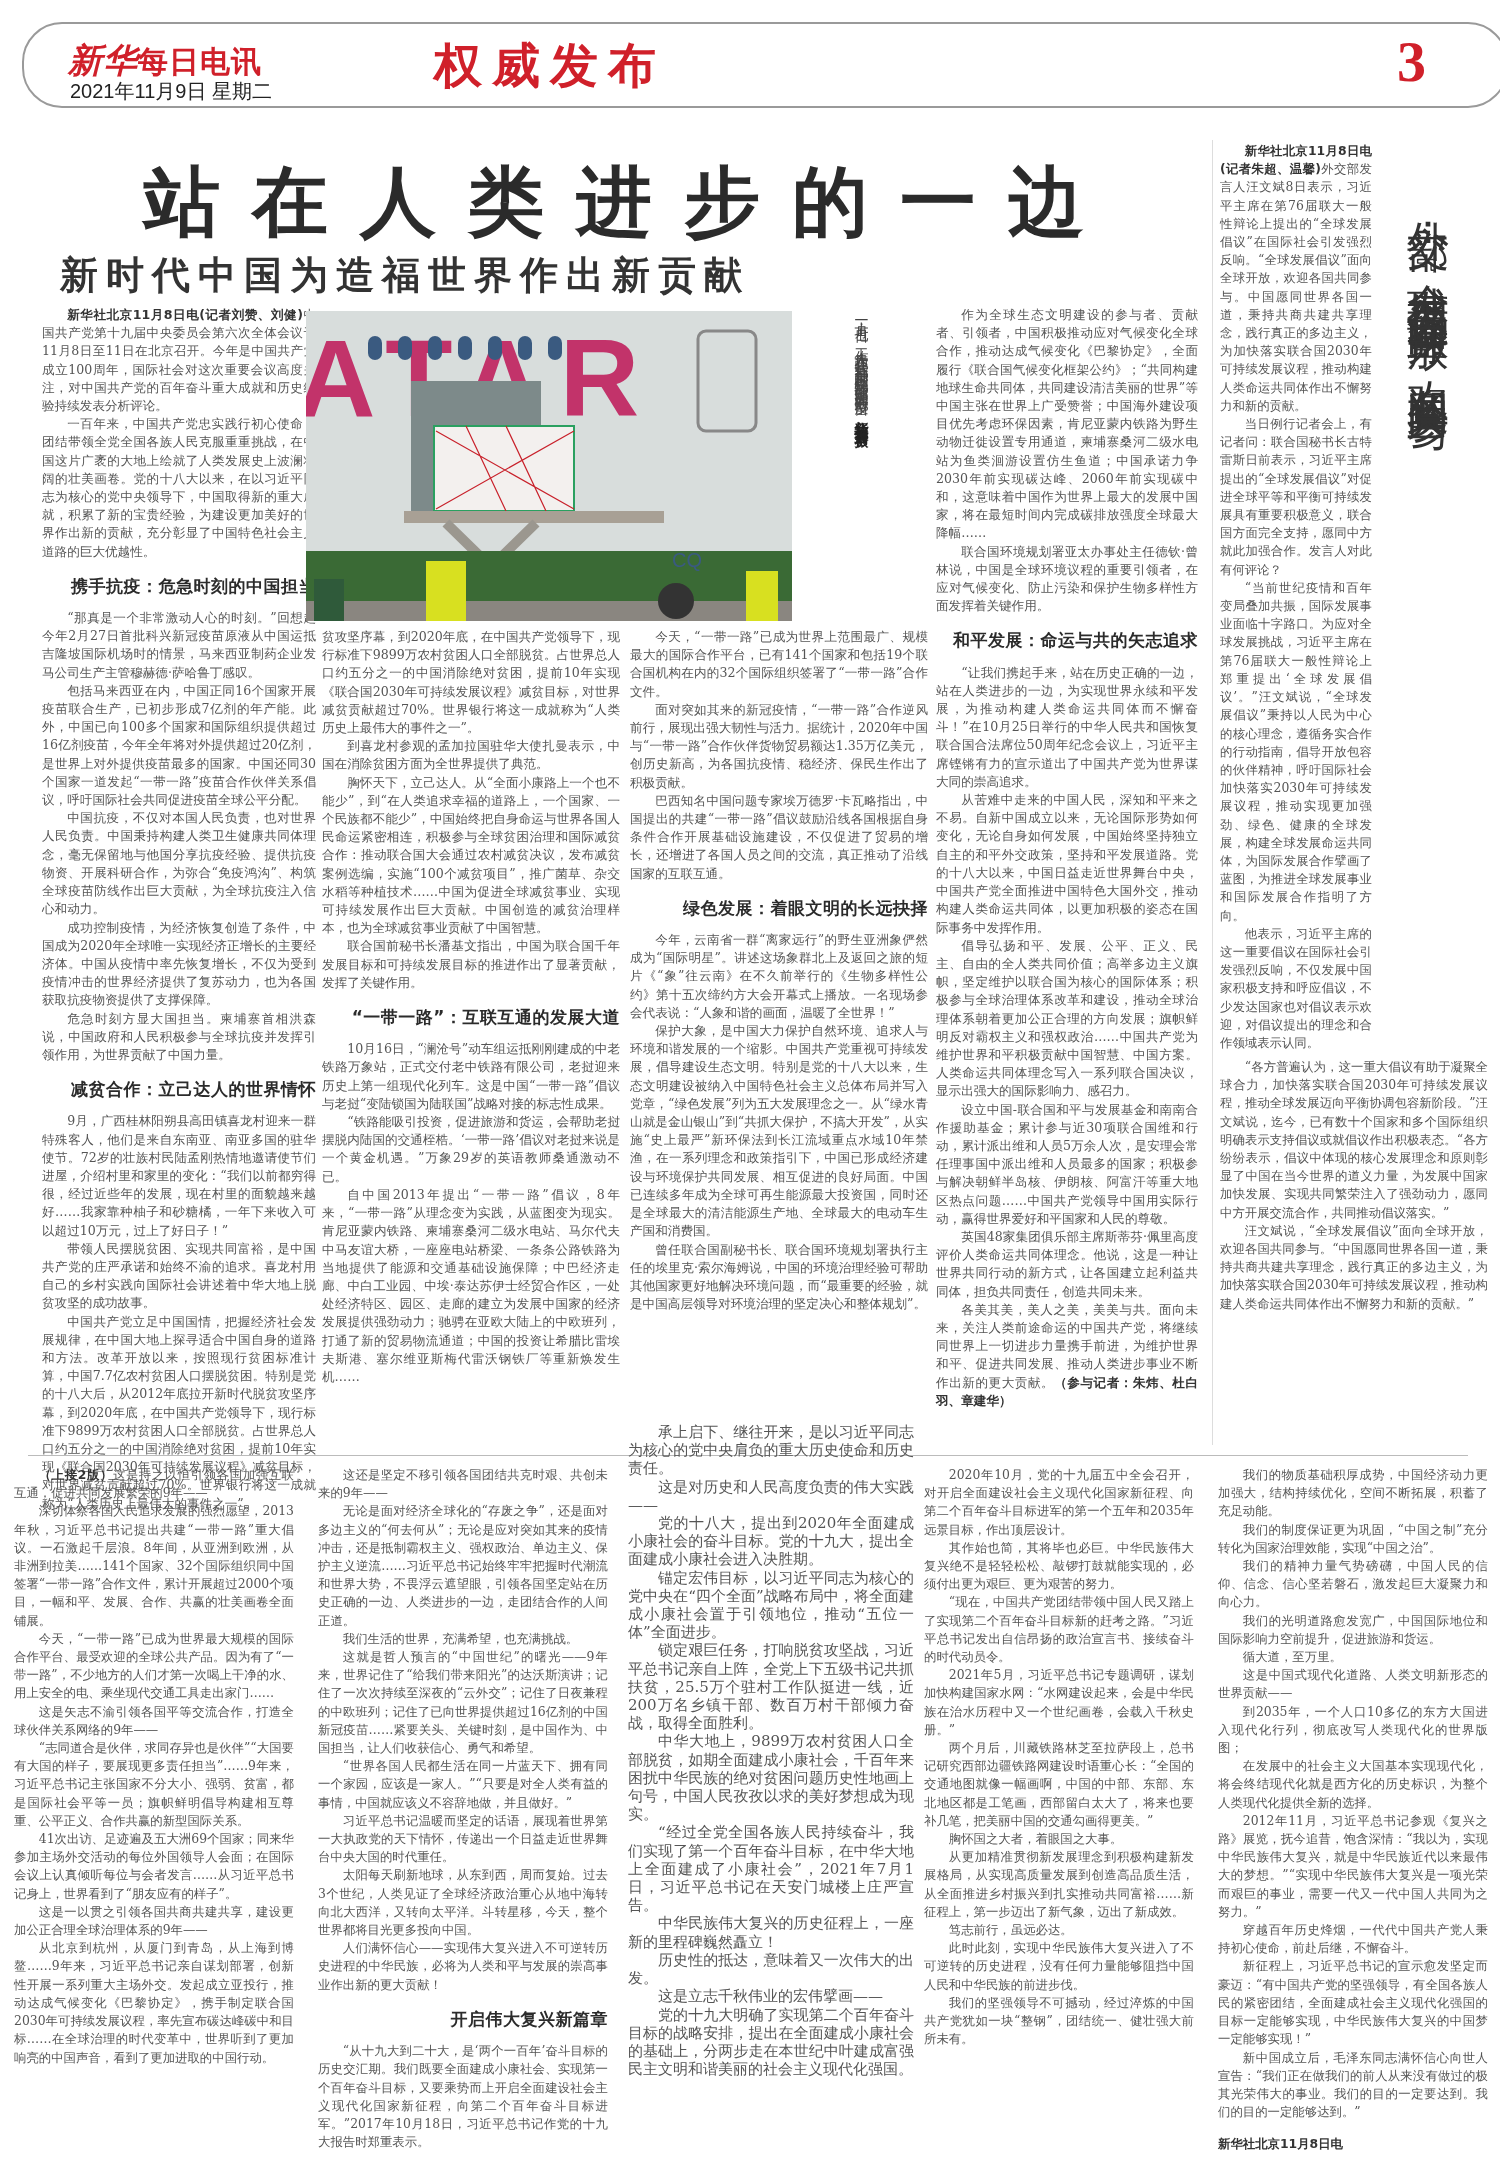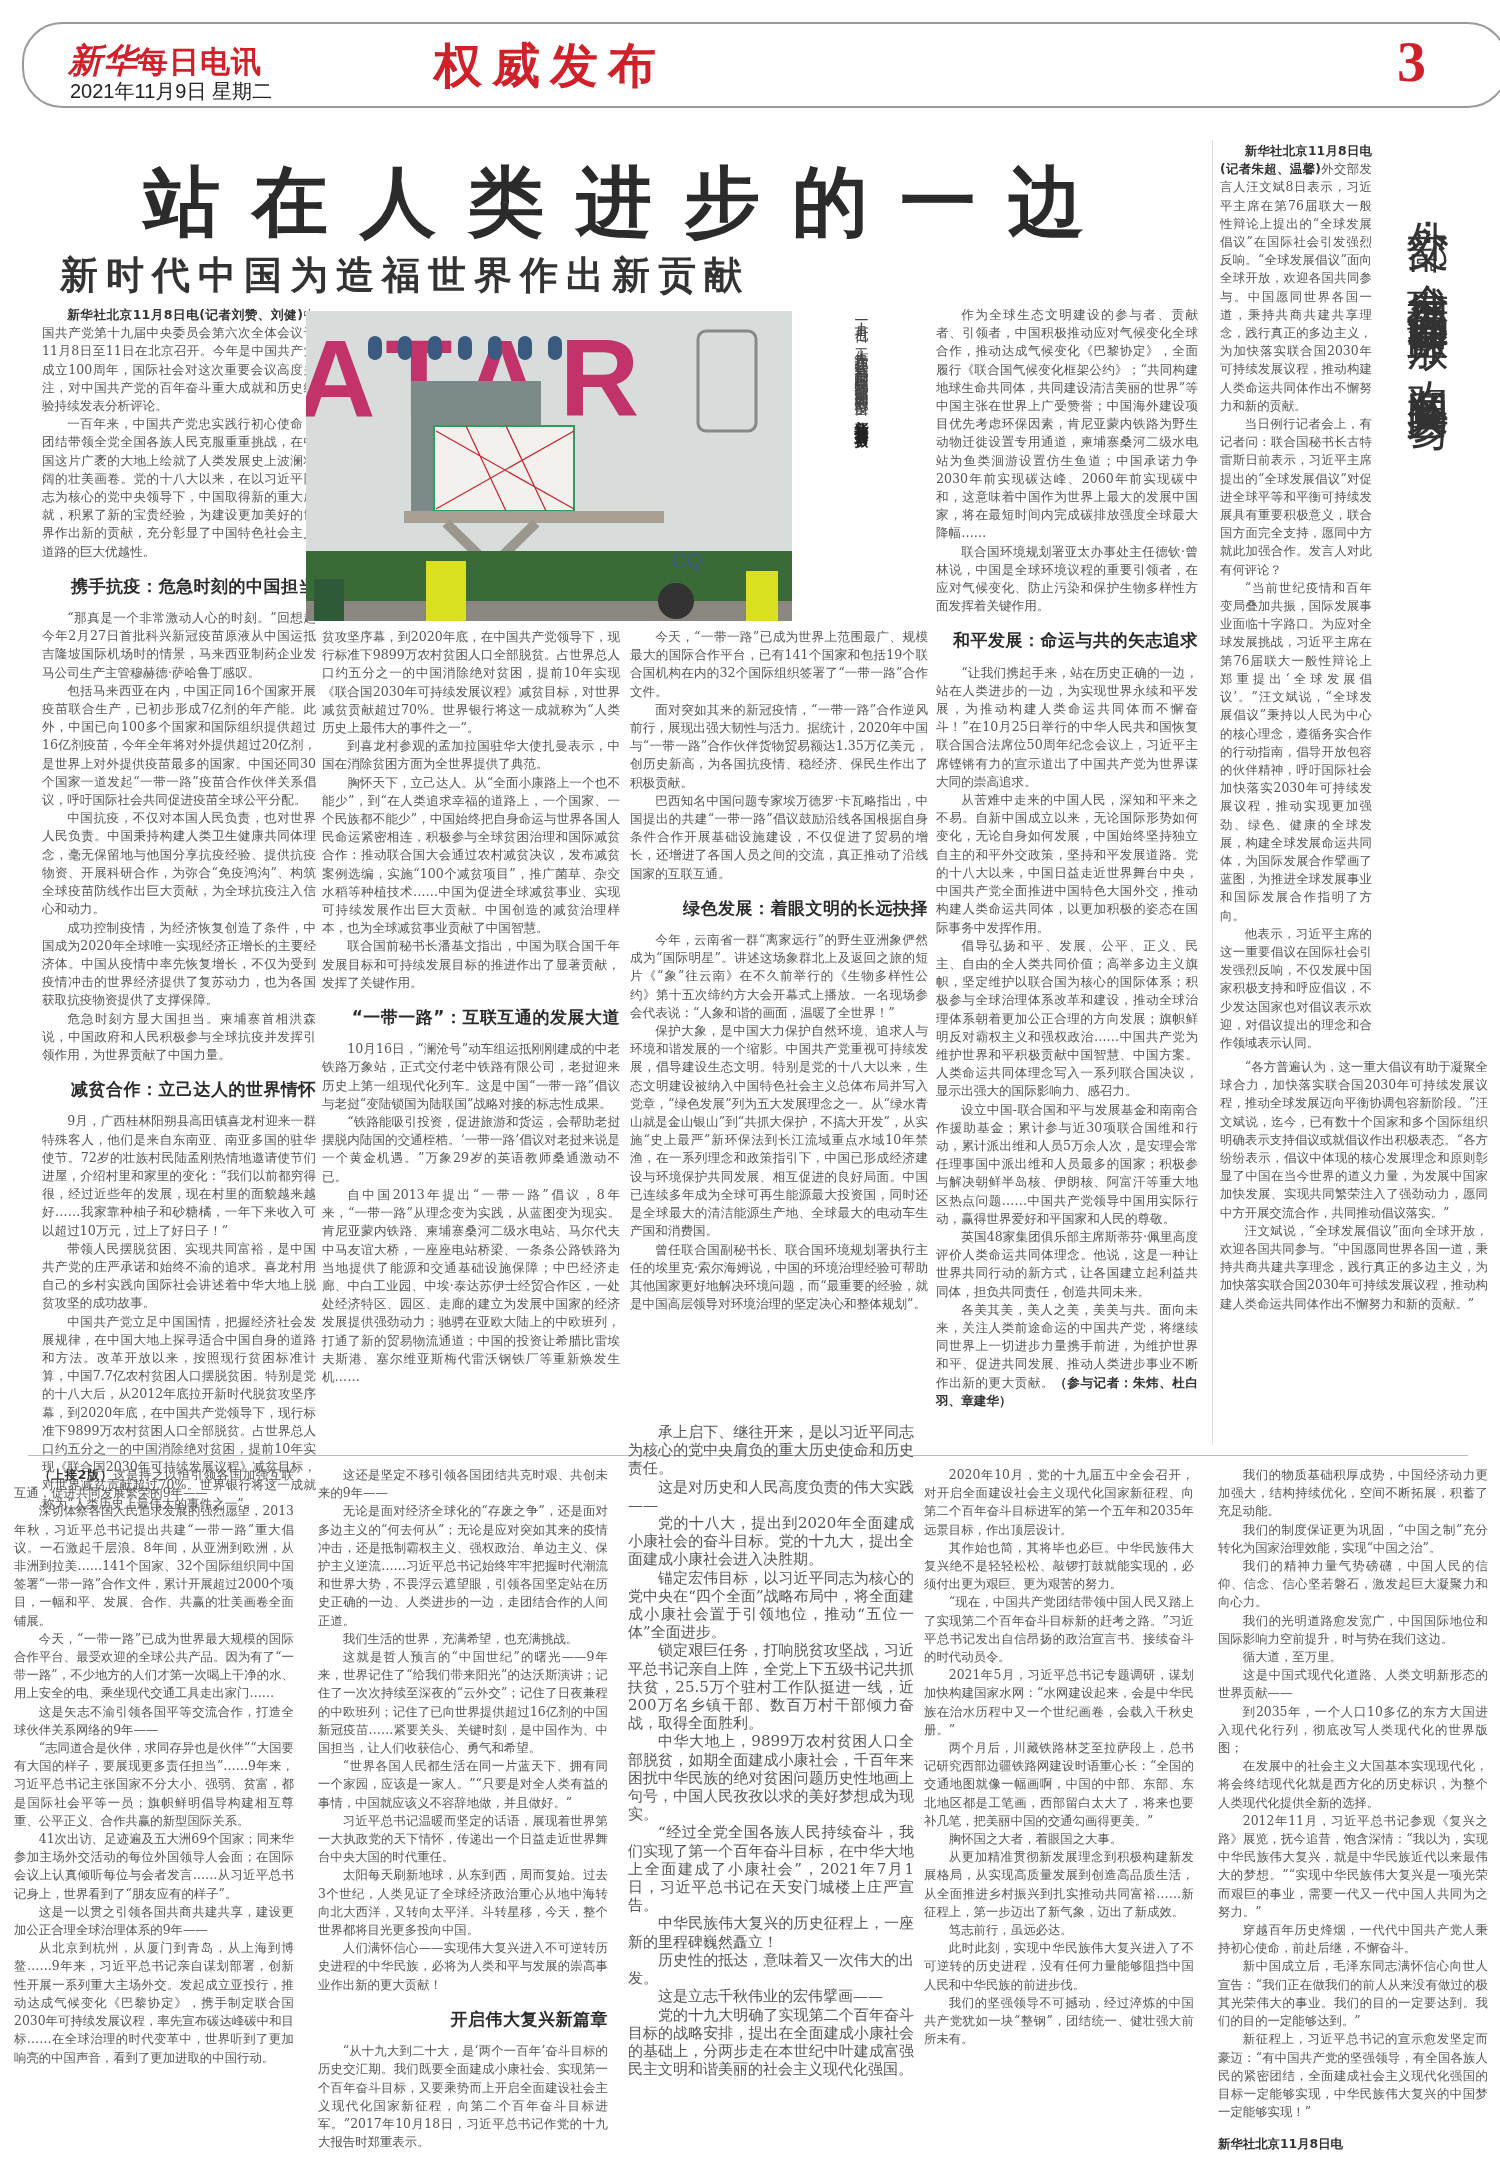--- a/index.html
+++ b/index.html
@@ -183,24 +183,24 @@
   <p>胸怀国之大者，着眼国之大事。</p>
   <p>从更加精准贯彻新发展理念到积极构建新发展格局，从实现高质量发展到创造高品质生活，从全面推进乡村振兴到扎实推动共同富裕……新征程上，第一步迈出了新气象，迈出了新成效。</p>
   <p>笃志前行，虽远必达。</p>
   <p>此时此刻，实现中华民族伟大复兴进入了不可逆转的历史进程，没有任何力量能够阻挡中国人民和中华民族的前进步伐。</p>
   <p>我们的坚强领导不可撼动，经过淬炼的中国共产党犹如一块“整钢”，团结统一、健壮强大前所未有。</p>
 </div>
 <div class="col" style="left:1218px;top:1466px;width:270px;font-size:12.4px">
   <p>我们的物质基础积厚成势，中国经济动力更加强大，结构持续优化，空间不断拓展，积蓄了充足动能。</p>
   <p>我们的制度保证更为巩固，“中国之制”充分转化为国家治理效能，实现“中国之治”。</p>
   <p>我们的精神力量气势磅礴，中国人民的信仰、信念、信心坚若磐石，激发起巨大凝聚力和向心力。</p>
-  <p>我们的光明道路愈发宽广，中国国际地位和国际影响力空前提升，时与势在我们这边。</p>
+  <p>我们的光明道路愈发宽广，中国国际地位和国际影响力空前提升，促进旅游和货运。</p>
   <p>循大道，至万里。</p>
   <p>这是中国式现代化道路、人类文明新形态的世界贡献——</p>
   <p>到2035年，一个人口10多亿的东方大国进入现代化行列，彻底改写人类现代化的世界版图；</p>
   <p>在发展中的社会主义大国基本实现现代化，将会终结现代化就是西方化的历史标识，为整个人类现代化提供全新的选择。</p>
   <p>2012年11月，习近平总书记参观《复兴之路》展览，抚今追昔，饱含深情：“我以为，实现中华民族伟大复兴，就是中华民族近代以来最伟大的梦想。”“实现中华民族伟大复兴是一项光荣而艰巨的事业，需要一代又一代中国人共同为之努力。”</p>
   <p>穿越百年历史烽烟，一代代中国共产党人秉持初心使命，前赴后继，不懈奋斗。</p>
+  <p>新征程上，习近平总书记的宣示愈发坚定而豪迈：“有中国共产党的坚强领导，有全国各族人民的紧密团结，全面建成社会主义现代化强国的目标一定能够实现，中华民族伟大复兴的中国梦一定能够实现！”</p>
   <p>新中国成立后，毛泽东同志满怀信心向世人宣告：“我们正在做我们的前人从来没有做过的极其光荣伟大的事业。我们的目的一定要达到。我们的目的一定能够达到。”</p>
-  <p>新征程上，习近平总书记的宣示愈发坚定而豪迈：“有中国共产党的坚强领导，有全国各族人民的紧密团结，全面建成社会主义现代化强国的目标一定能够实现，中华民族伟大复兴的中国梦一定能够实现！”</p>
   <p></p>
   <div class="signoff">新华社北京11月8日电</div>
 </div>
 
 </body></html>

